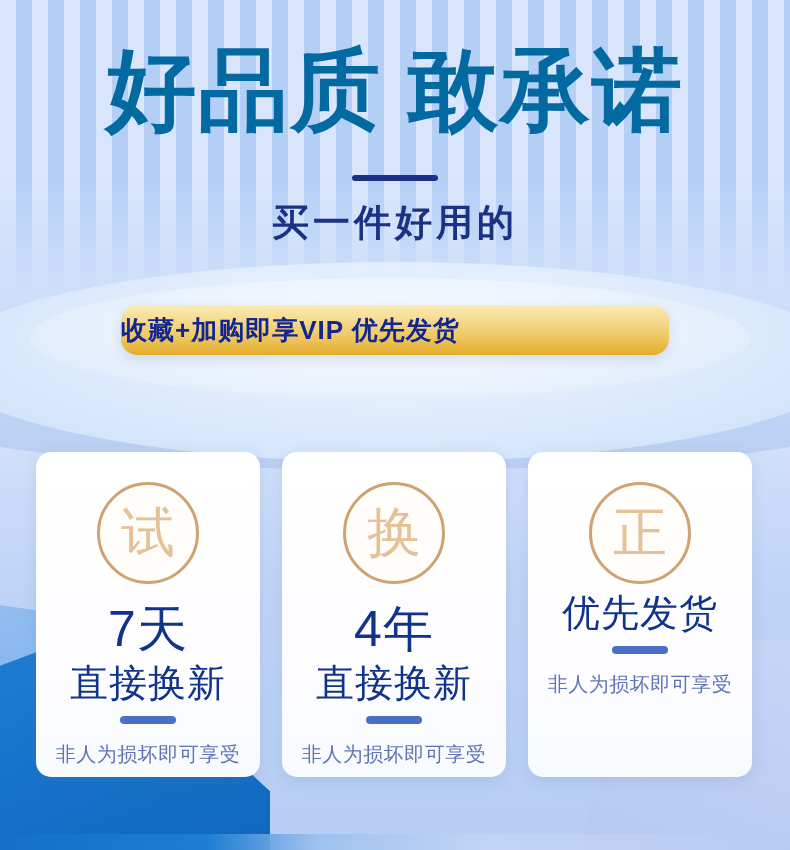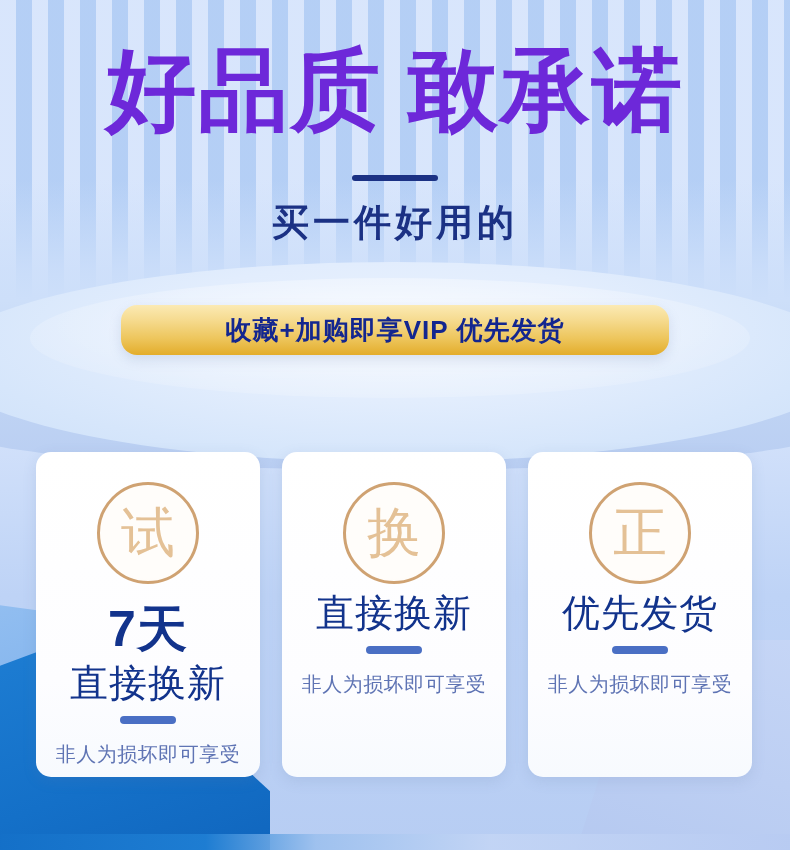--- a/index.html
+++ b/index.html
@@ -123,21 +123,21 @@
     opacity: 0.9;
   }
 
   
   .headline {
     position: absolute;
     left: 0;
     top: 42px;
     width: 790px;
     text-align: center;
-    color: #6d28d9;
+    color: #0369a1;
     font-size: 90px;
     font-weight: 700;
     letter-spacing: 2px;
     line-height: 1.08;
     white-space: nowrap;
   }
   .headline .gap { display: inline-block; width: 26px; }
 
   .divider-line {
     position: absolute;
@@ -168,21 +168,20 @@
     left: 50%;
     top: 305px;
     transform: translateX(-50%);
     width: 548px;
     height: 50px;
     border-radius: 16px;
     background: linear-gradient(180deg, #fbeab4 0%, #f6dc92 28%, #edc55b 68%, #e3ad2b 100%);
     box-shadow: 0 5px 12px rgba(120,140,180,0.22);
     display: flex;
     align-items: center;
-    justify-content: center;
   }
   .gold-pill-label {
     color: #13268f;
     font-size: 26px;
     font-weight: 700;
     letter-spacing: 1px;
     white-space: nowrap;
   }
 
   
@@ -222,21 +221,21 @@
     font-size: 54px;
     line-height: 1;
     color: #e4c196;
     font-weight: 400;
   }
 
   .big-line {
     margin-top: 20px;
     color: #12338c;
     font-size: 50px;
-    font-weight: 700;
+    font-weight: 400;
     letter-spacing: 1px;
     line-height: 1;
   }
   .sub-line {
     margin-top: 10px;
     color: #12338c;
     font-size: 38px;
     font-weight: 400;
     letter-spacing: 1px;
     line-height: 1.05;
@@ -294,20 +293,21 @@
       <div class="big-line">7天</div>
       <div class="sub-line">直接换新</div>
       <div class="card-rule"></div>
       <div class="card-note">非人为损坏即可享受</div>
     </div>
 
     <div class="card">
       <div class="seal">
         <span class="seal-char">换</span>
       </div>
+      <div class="big-line">4年</div>
       <div class="sub-line">直接换新</div>
       <div class="card-rule"></div>
       <div class="card-note">非人为损坏即可享受</div>
     </div>
 
     <div class="card">
       <div class="seal">
         <span class="seal-char">正</span>
       </div>
       <div class="sub-line">优先发货</div>

